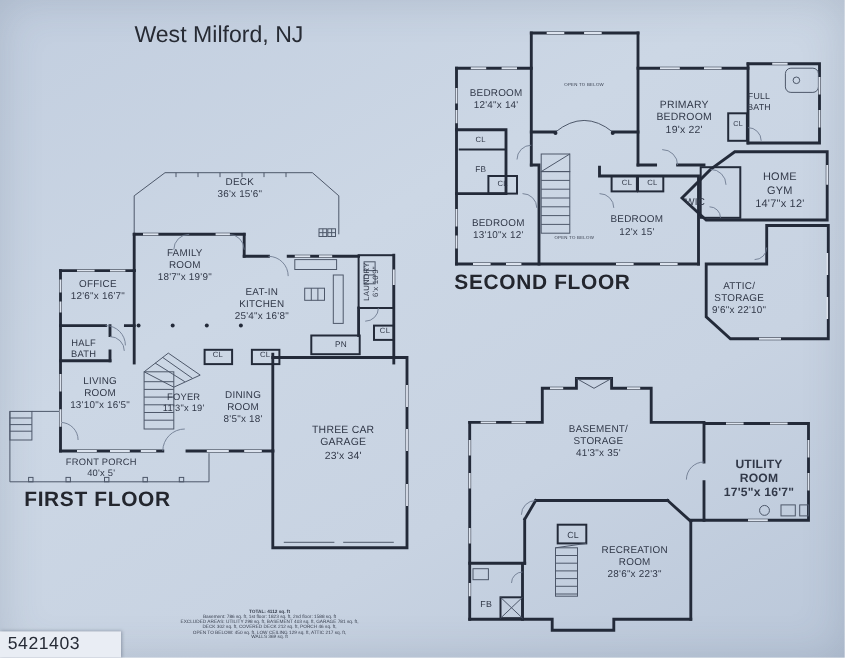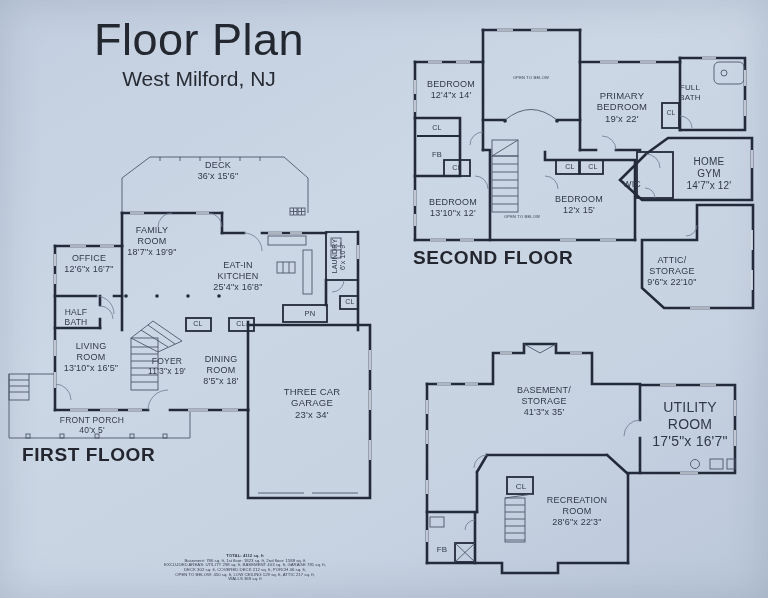--- a/index.html
+++ b/index.html
@@ -193,32 +193,31 @@
 
       <path class="d" d="M640,420 a16,16 0 0 0 -16,16"></path>
       <path class="d" d="M487,455 a13,13 0 0 0 -13,13"></path>
       <path class="d" d="M475,520 a10,10 0 0 0 -10,10"></path>
 
       <path class="win" d="M437,384 h14 M465,384 h13 M500,353 h12 M570,353 h12 M427,400 v14 M427,430 v14 M427,480 v14 M427,530 v12 M660,385 h16 M700,385 h16 M735,400 v16 M735,430 v16 M680,473 h18"></path>
     </g>
   </svg>
 
   <div class="title-block">
-    <div class="title-main">Floor Plan</div>
     <div class="title-addr">West Milford, NJ</div>
   </div>
 
   <div class="floor-heading" id="h-first">FIRST FLOOR</div>
   <div class="floor-heading" id="h-second">SECOND FLOOR</div>
   <div class="floor-heading" id="h-basement">BASEMENT</div>
 
   <div id="labels-root">
       <div class="lbl" style="left: 218px; top: 171px; font-size: 9px;">DECK
 36'x 15'6"</div>
-      <div class="lbl" style="left: 152px; top: 241px; font-size: 9px;">FAMILY
+      <div class="lbl" style="left: 168px; top: 241px; font-size: 9px;">FAMILY
 ROOM
 18'7"x 19'9"</div>
       <div class="lbl" style="left: 89px; top: 264px; font-size: 9px;">OFFICE
 12'6"x 16'7"</div>
       <div class="lbl" style="left: 238px; top: 276px; font-size: 9px;">EAT-IN
 KITCHEN
 25'4"x 16'8"</div>
       <div class="lbl" style="left: 339px; top: 256px; font-size: 7px; transform: translate(-50%, -50%) rotate(-90deg);">LAUNDRY
 6'x 10'9"</div>
       <div class="lbl" style="left: 350px; top: 302px; font-size: 7px;">CL</div>
@@ -262,33 +261,36 @@
       <div class="lbl" style="left: 457px; top: 168px; font-size: 7px;">CL</div>
       <div class="lbl" style="left: 453px; top: 208px; font-size: 9px;">BEDROOM
 13'10"x 12'</div>
       <div class="lbl" style="left: 522px; top: 217px; font-size: 4px;">OPEN TO BELOW</div>
       <div class="lbl" style="left: 672px; top: 271px; font-size: 9px;">ATTIC/
 STORAGE
 9'6"x 22'10"</div>
       <div class="lbl" style="left: 544px; top: 401px; font-size: 9px;">BASEMENT/
 STORAGE
 41'3"x 35'</div>
-      <div class="lbl" style="left: 690px; top: 424px; font-size: 14px;">UTILITY
+      <div class="lbl" style="left: 690px; top: 436px; font-size: 11px; font-weight: bold;">UTILITY
 ROOM
 17'5"x 16'7"</div>
       <div class="lbl" style="left: 521px; top: 487px; font-size: 8px;">CL</div>
       <div class="lbl" style="left: 577px; top: 511px; font-size: 9px;">RECREATION
 ROOM
 28'6"x 22'3"</div>
       <div class="lbl" style="left: 442px; top: 550px; font-size: 8px;">FB</div>
     </div>
 
   <div class="fineprint">
     <div class="b">TOTAL: 4112 sq. ft</div>
     <div>Basement: 786 sq. ft, 1st floor: 1823 sq. ft, 2nd floor: 1588 sq. ft</div>
     <div>EXCLUDED AREAS: UTILITY 298 sq. ft, BASEMENT 403 sq. ft, GARAGE 781 sq. ft,</div>
     <div>DECK 302 sq. ft, COVERED DECK 212 sq. ft, PORCH 46 sq. ft,</div>
     <div>OPEN TO BELOW: 450 sq. ft, LOW CEILING 129 sq. ft, ATTIC 217 sq. ft,</div>
     <div>WALLS 369 sq. ft</div>
   </div>
 
+  <div class="photo-id">
+    <span>5421403</span>
+  </div>
 
 </div>
 
 </body></html>

